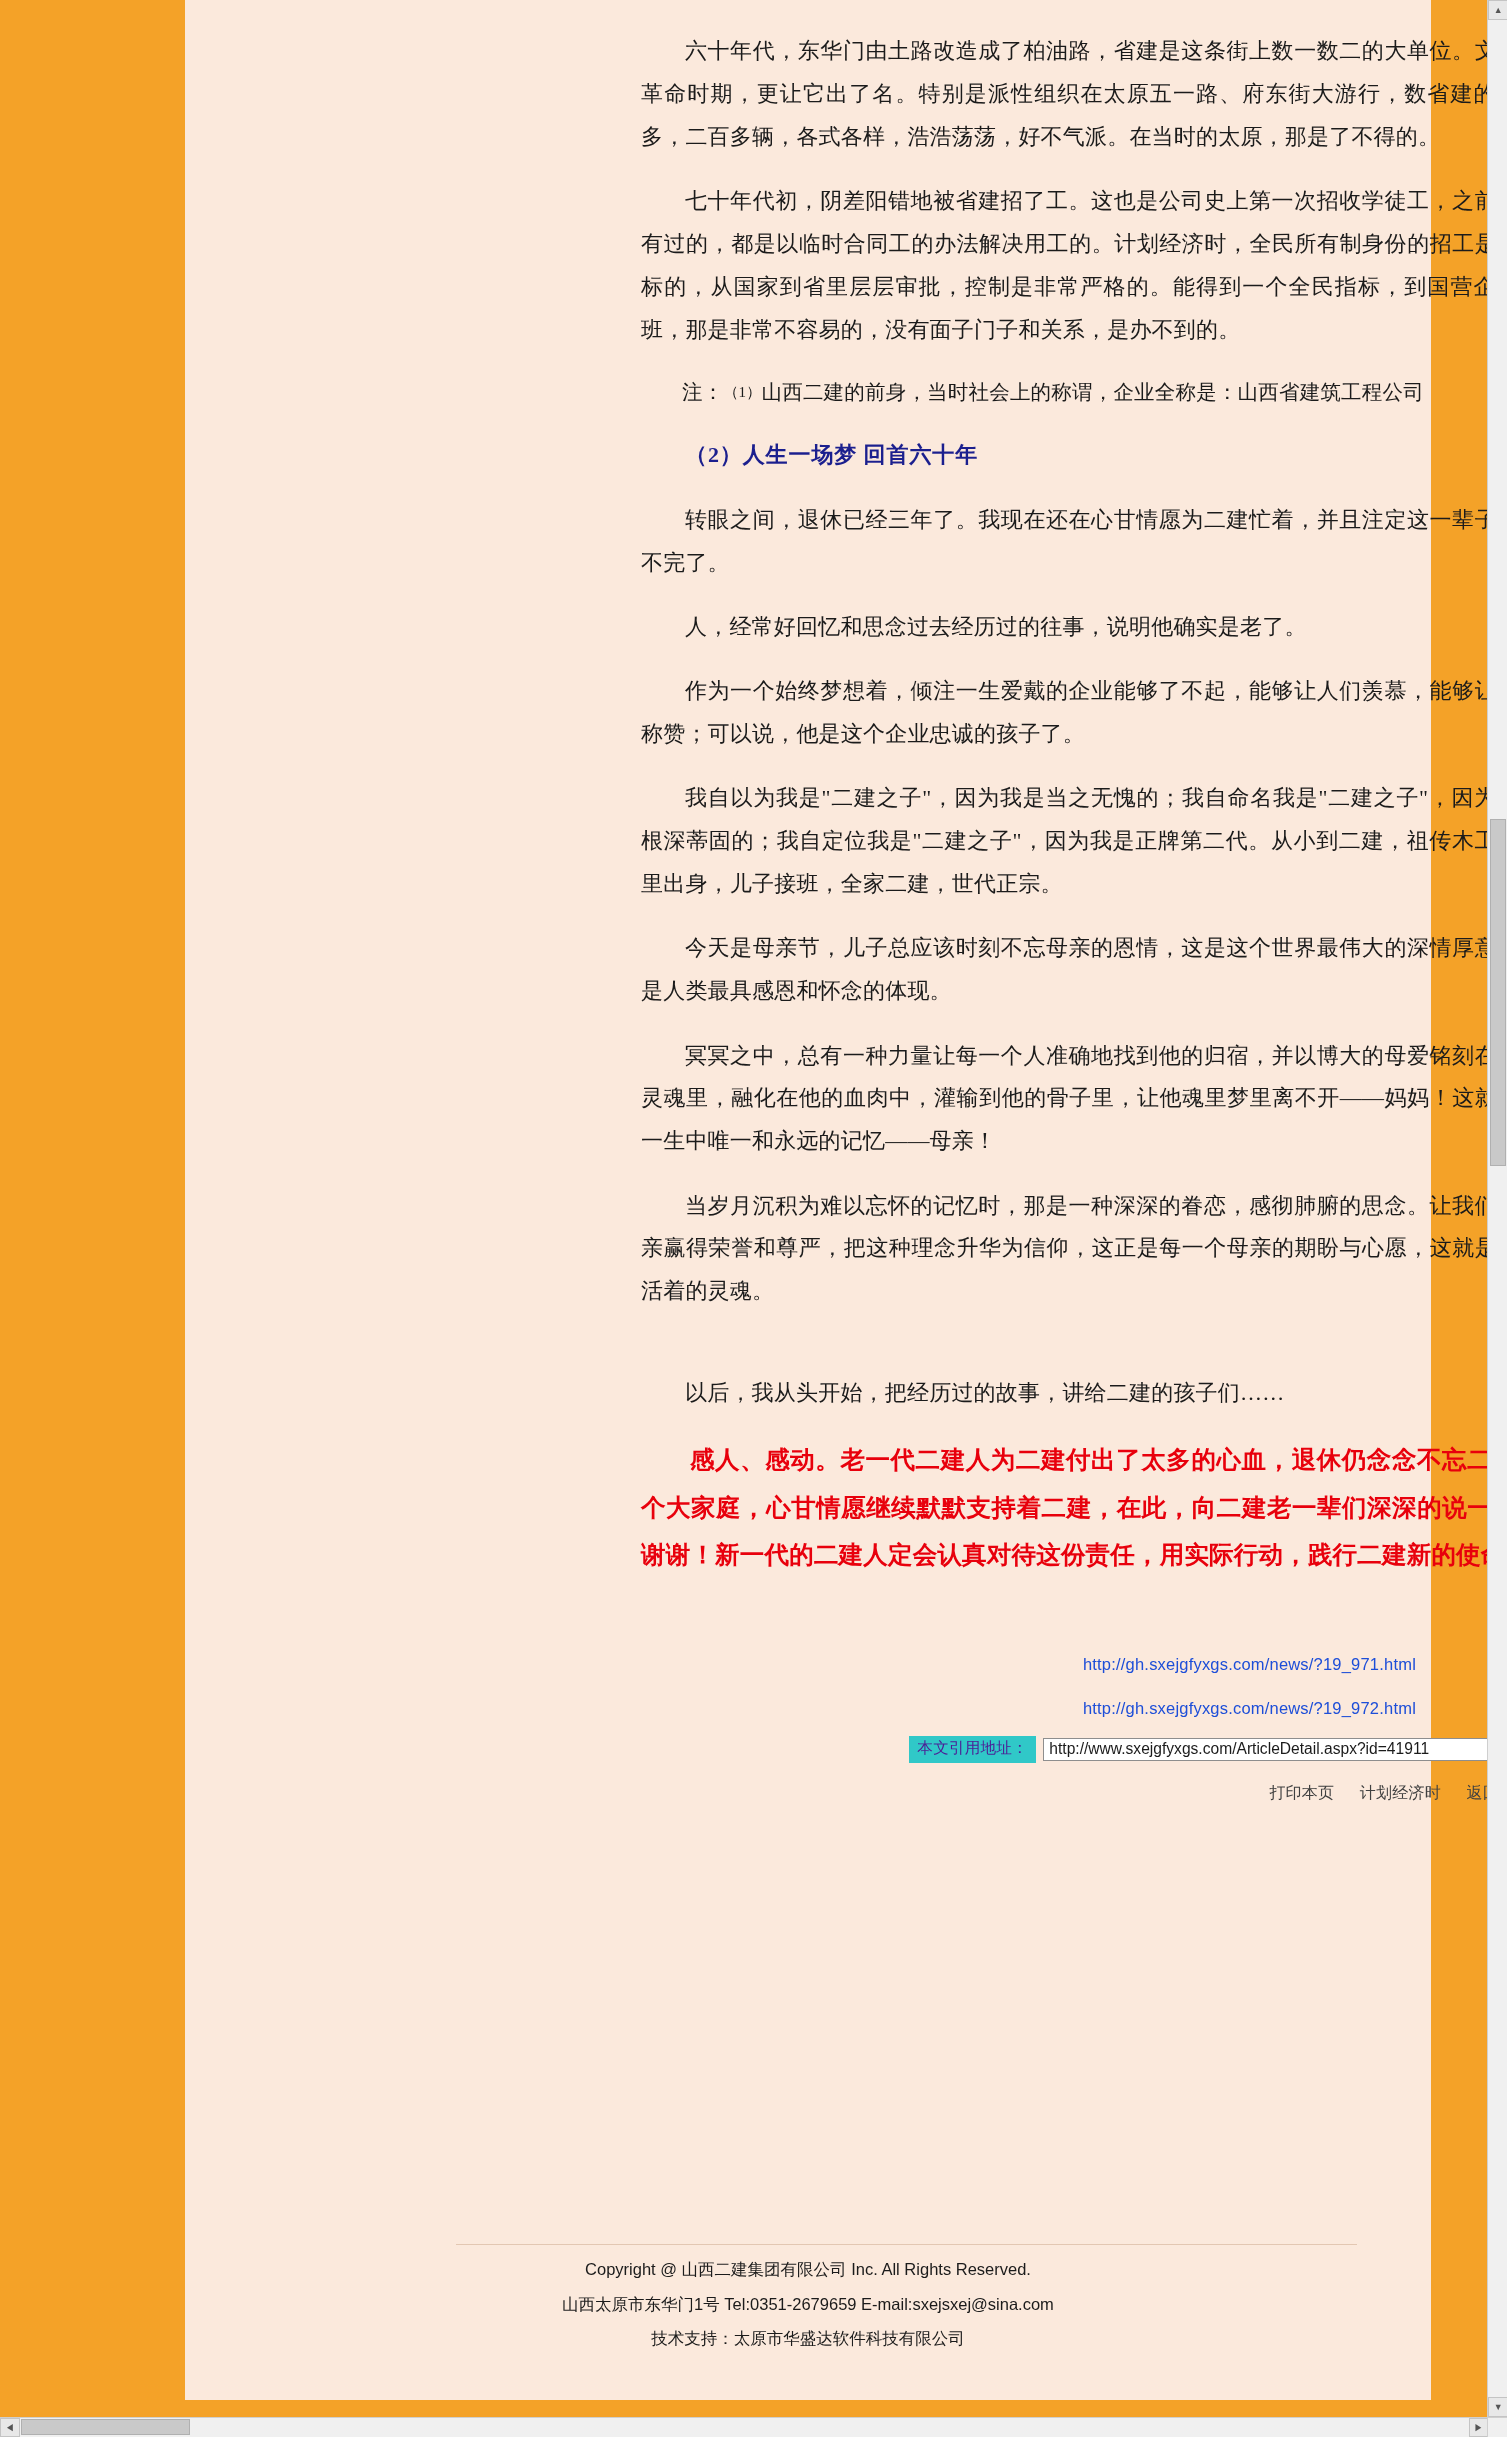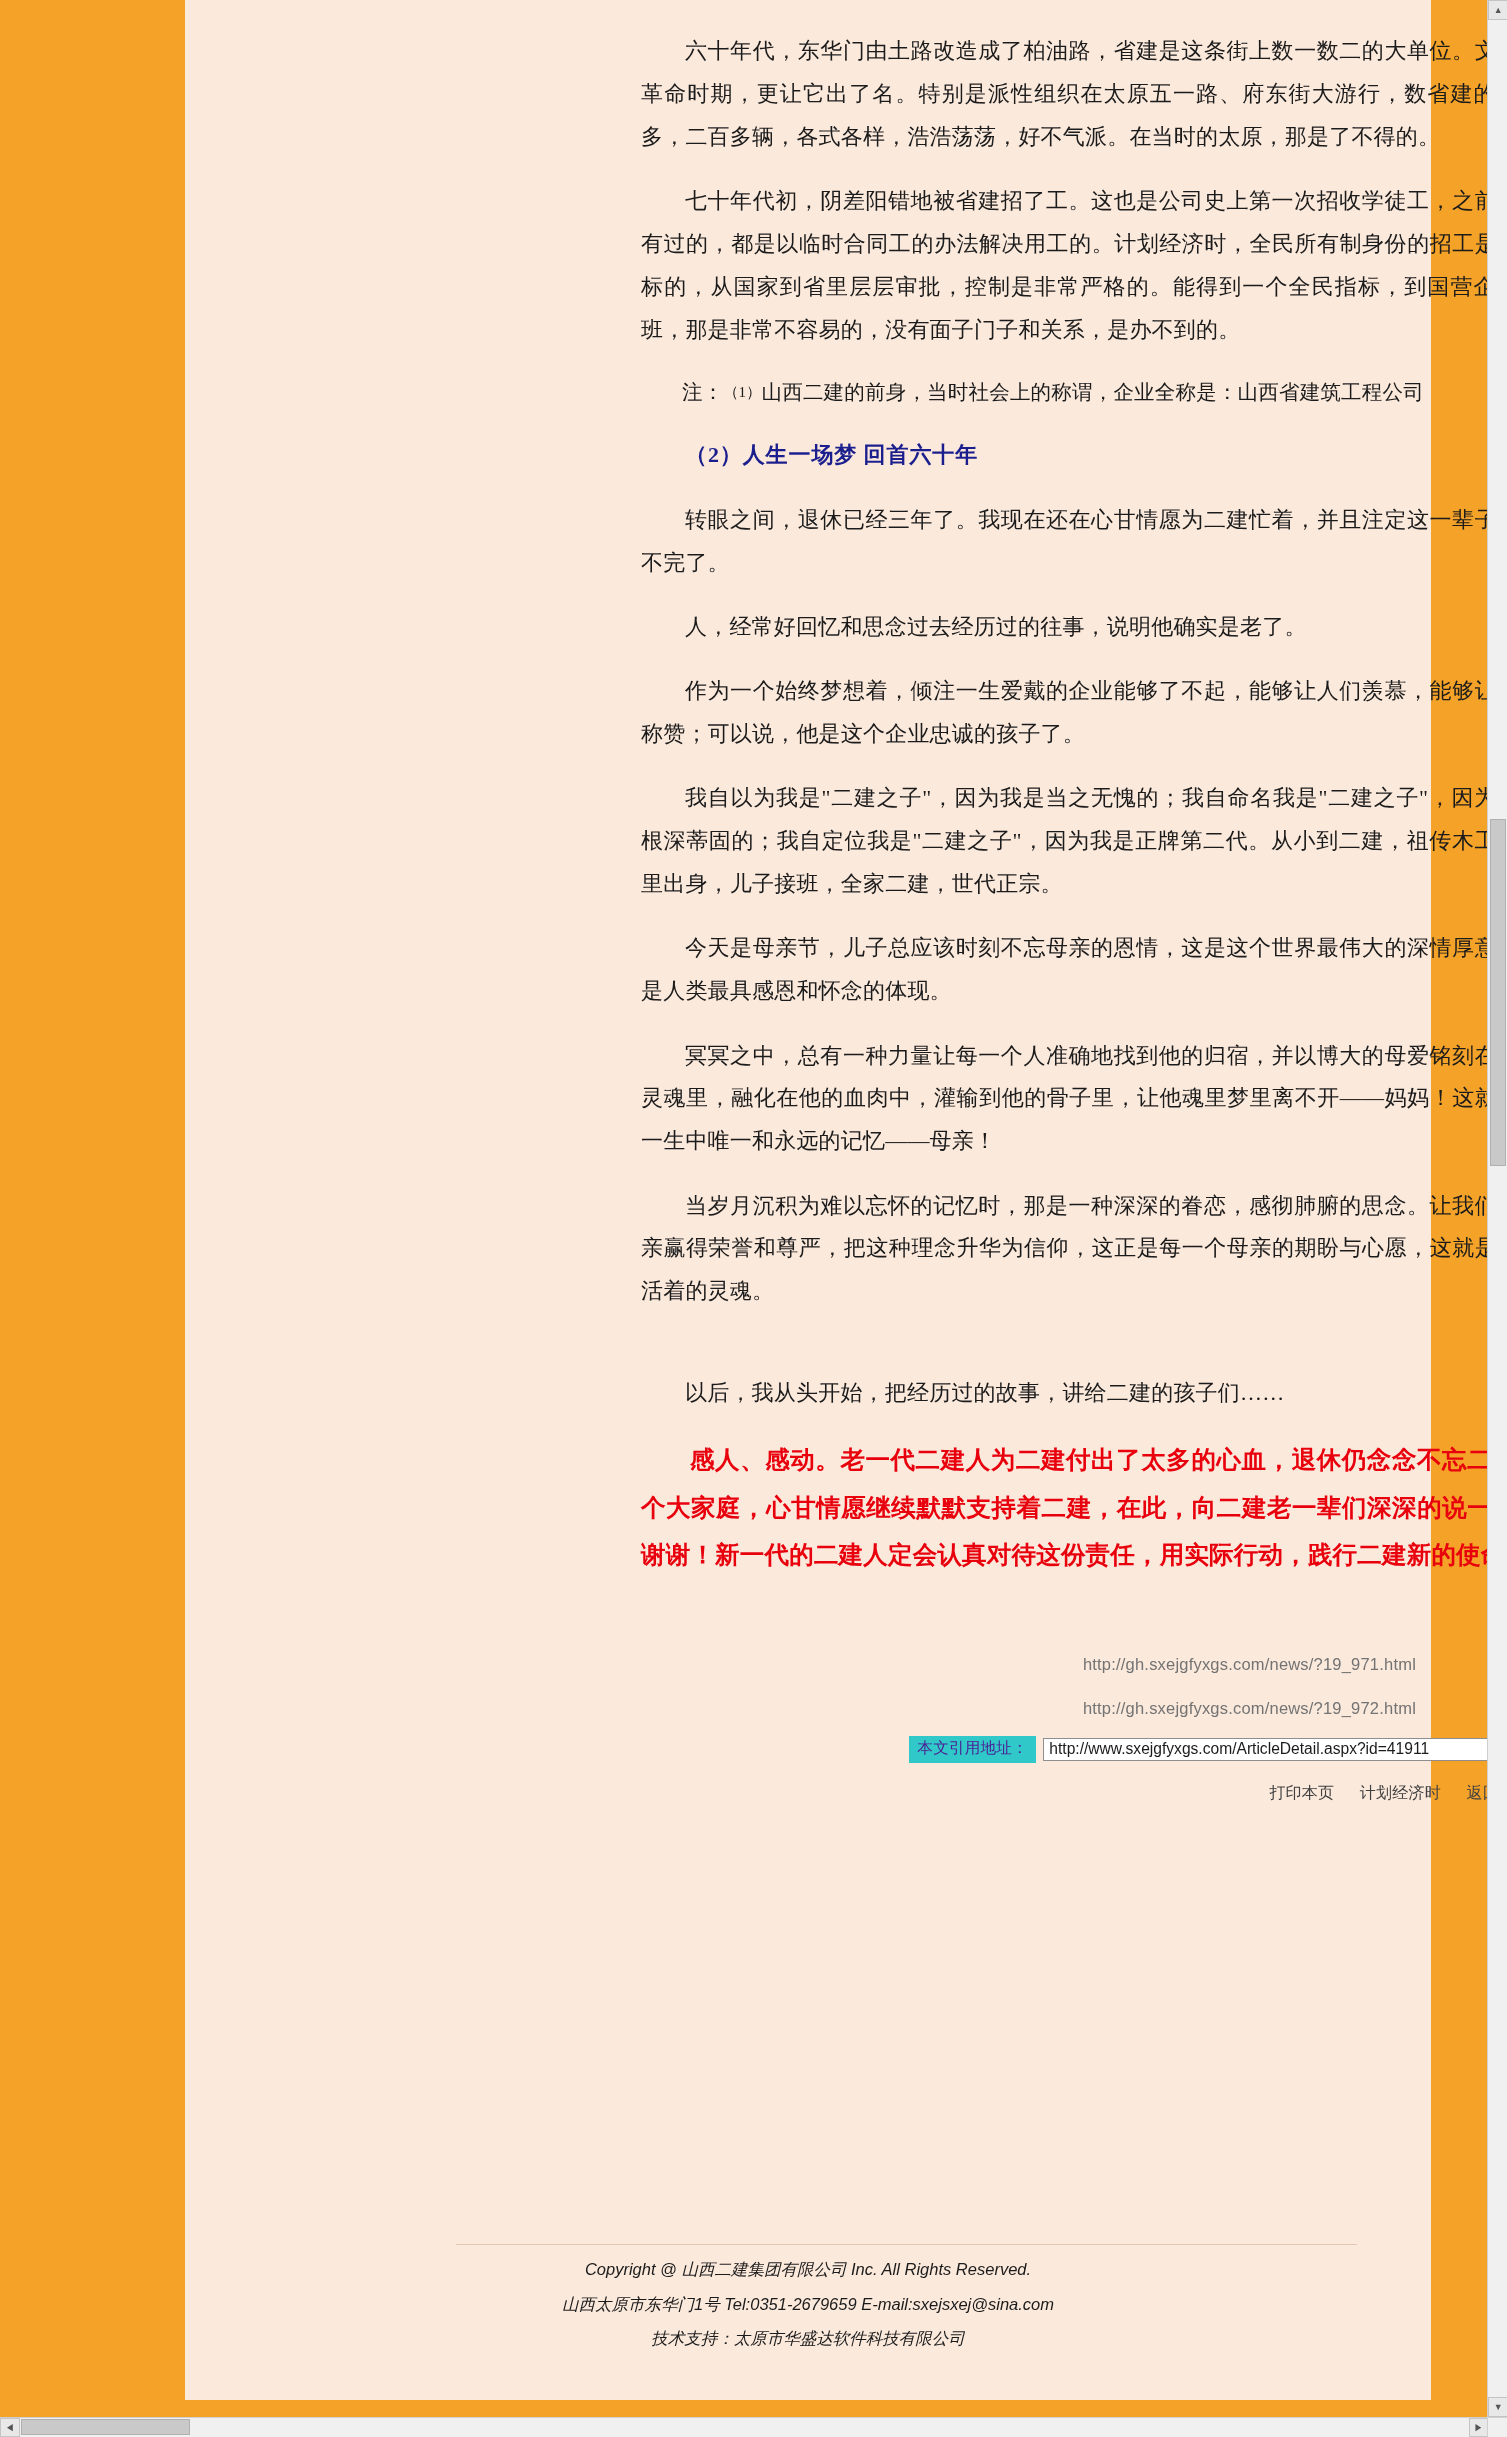--- a/index.html
+++ b/index.html
@@ -96,21 +96,21 @@
   .gap { height: 37px; }
 
   
   .links {
     margin-top: 69px;
     text-align: right;
     padding-right: 126px;
   }
   .links a {
     display: block;
-    color: #737373;
+    color: #1d4ed8;
     font-size: 16.5px;
     font-family: "Liberation Sans", sans-serif;
     text-decoration: none;
     letter-spacing: 0.2px;
     margin-bottom: 11.6px;
   }
 
   
   .cite-row {
     margin-top: 5.3px;
@@ -168,21 +168,20 @@
   .footer {
     position: absolute;
     left: 185px;
     top: 2261px;
     width: 1246px;
     text-align: center;
     font-family: "Liberation Sans", sans-serif;
     font-size: 16.5px;
     color: #1b1b1b;
     line-height: 1.0;
-    font-style: italic;
   }
   .footer div { margin-bottom: 18px; }
 
   
   .scroll-v {
     position: absolute;
     right: 0; top: 0;
     width: 19.6px;
     height: 2417px;
     background: #f0f0f0;

